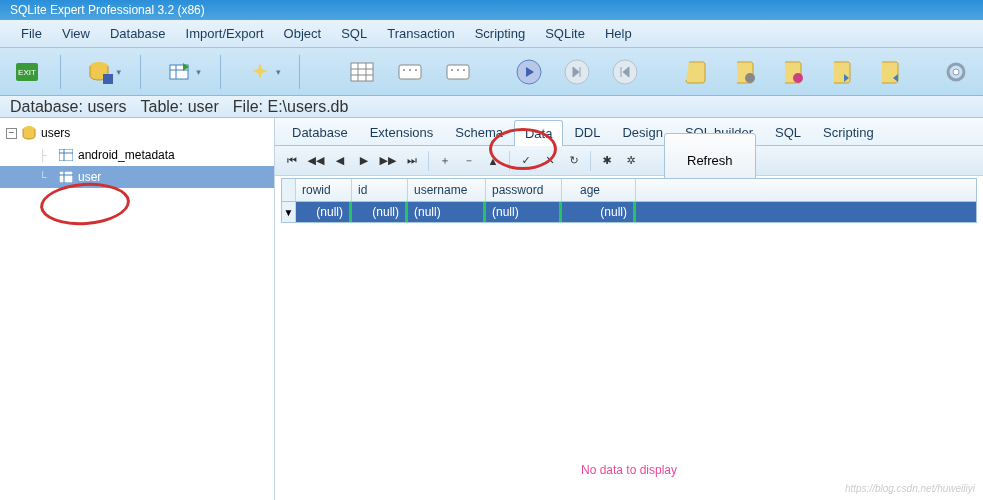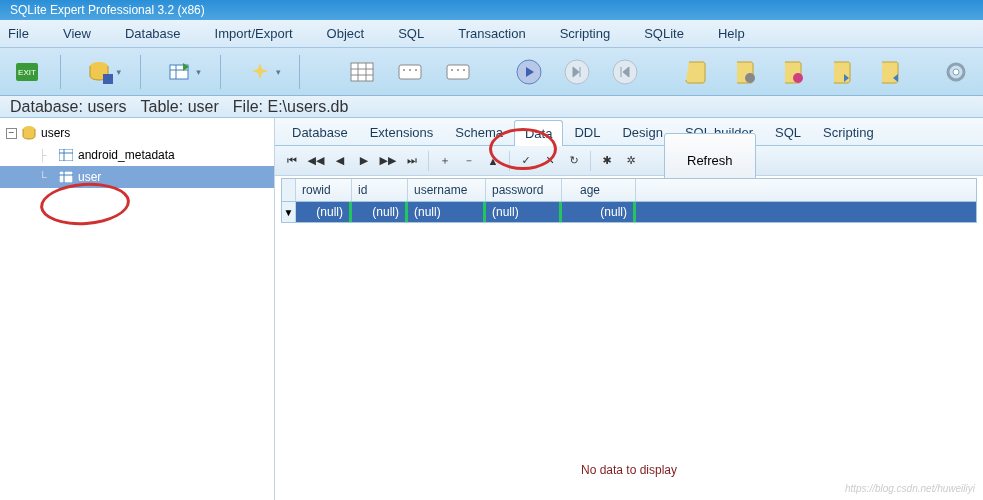--- a/index.html
+++ b/index.html
@@ -1,20 +1,20 @@
 <!DOCTYPE html>
 <html><head>
 <meta charset="utf-8">
 <style>
 * { box-sizing: border-box; margin: 0; padding: 0; font-family: "Segoe UI", Tahoma, sans-serif; }
 body { width: 983px; height: 500px; background: #fff; overflow: hidden; position: relative; }
 
 .titlebar { height: 20px; background: linear-gradient(#2a8fd8, #4da5e0); color: #fff; font-size: 12px; padding: 3px 10px; display: flex; align-items: center; }
 
-.menubar { height: 28px; background: linear-gradient(#e8f3fb, #d6e9f8); border-bottom: 1px solid #a4c5e0; display: flex; align-items: center; padding: 0 0; gap: 18px; }
+.menubar { height: 28px; background: linear-gradient(#e8f3fb, #d6e9f8); border-bottom: 1px solid #a4c5e0; display: flex; align-items: center; padding: 0 13px; gap: 4px; }
 .menubar span { font-size: 13px; color: #1a3a5a; padding: 4px 8px; cursor: default; }
 
 .toolbar { height: 48px; background: linear-gradient(#d0e7f7, #b8dcf2); border-bottom: 1px solid #8fb8d8; display: flex; align-items: center; padding: 0 8px; gap: 10px; }
 .tool-btn { width: 42px; height: 38px; display: flex; align-items: center; justify-content: center; border: 1px solid transparent; border-radius: 3px; position: relative; }
 .tool-btn.with-arrow { width: 56px; }
 .tool-btn.with-arrow::after { content: "▾"; font-size: 9px; color: #5a7a9a; position: absolute; right: 4px; }
 .tool-sep { width: 1px; height: 34px; background: #8fb8d8; margin: 0 4px; }
 .icon-box { width: 26px; height: 26px; display: flex; align-items: center; justify-content: center; }
 
 .statusbar { height: 22px; background: linear-gradient(#e8f3fb, #d6e9f8); border-bottom: 1px solid #a4c5e0; display: flex; align-items: center; padding: 0 10px; font-size: 16px; color: #333; gap: 14px; }
@@ -41,21 +41,21 @@
 .grid { border: 1px solid #a4c5e0; margin: 2px 6px 0 6px; }
 .grid-header { display: flex; background: linear-gradient(#f8fbfd, #e8f2f9); border-bottom: 1px solid #a4c5e0; }
 .grid-hcell { padding: 4px 6px; font-size: 12px; color: #1a3a5a; border-right: 1px solid #c0d4e6; }
 .grid-row { display: flex; background: #3a6ab0; color: #fff; }
 .grid-cell { padding: 3px 6px; font-size: 12px; border-right: 3px solid #22c55e; text-align: right; }
 .row-marker { width: 14px; background: #e8f2f9; color: #000; display: flex; align-items: center; justify-content: center; font-size: 10px; border-right: 1px solid #c0d4e6; }
 
 .col-rowid { width: 56px; } .col-id { width: 56px; } .col-username { width: 78px; } .col-password { width: 76px; } .col-age { width: 62px; margin-left: 12px; }
 
 .watermark { position: absolute; right: 8px; bottom: 6px; font-size: 10px; color: #ccc; font-style: italic; }
-.no-data { text-align: center; color: #7f1d1d; font-size: 12px; margin-top: 240px; }
+.no-data { text-align: center; color: #ec4899; font-size: 12px; margin-top: 240px; }
 
 
 .annot { position: absolute; border: 3px solid #d03030; border-radius: 50%; pointer-events: none; }
 .annot1 { left: 40px; top: 183px; width: 90px; height: 42px; transform: rotate(-4deg); }
 .annot2 { left: 489px; top: 128px; width: 68px; height: 42px; }
 </style>
 </head>
 <body>
 
 <div class="titlebar">

